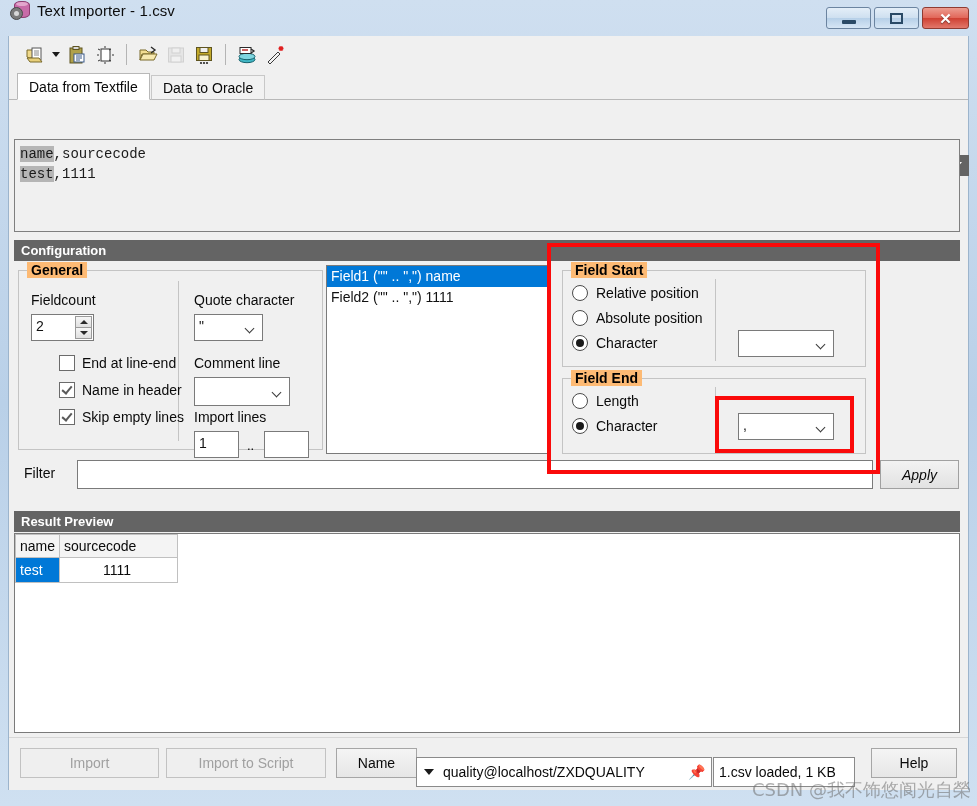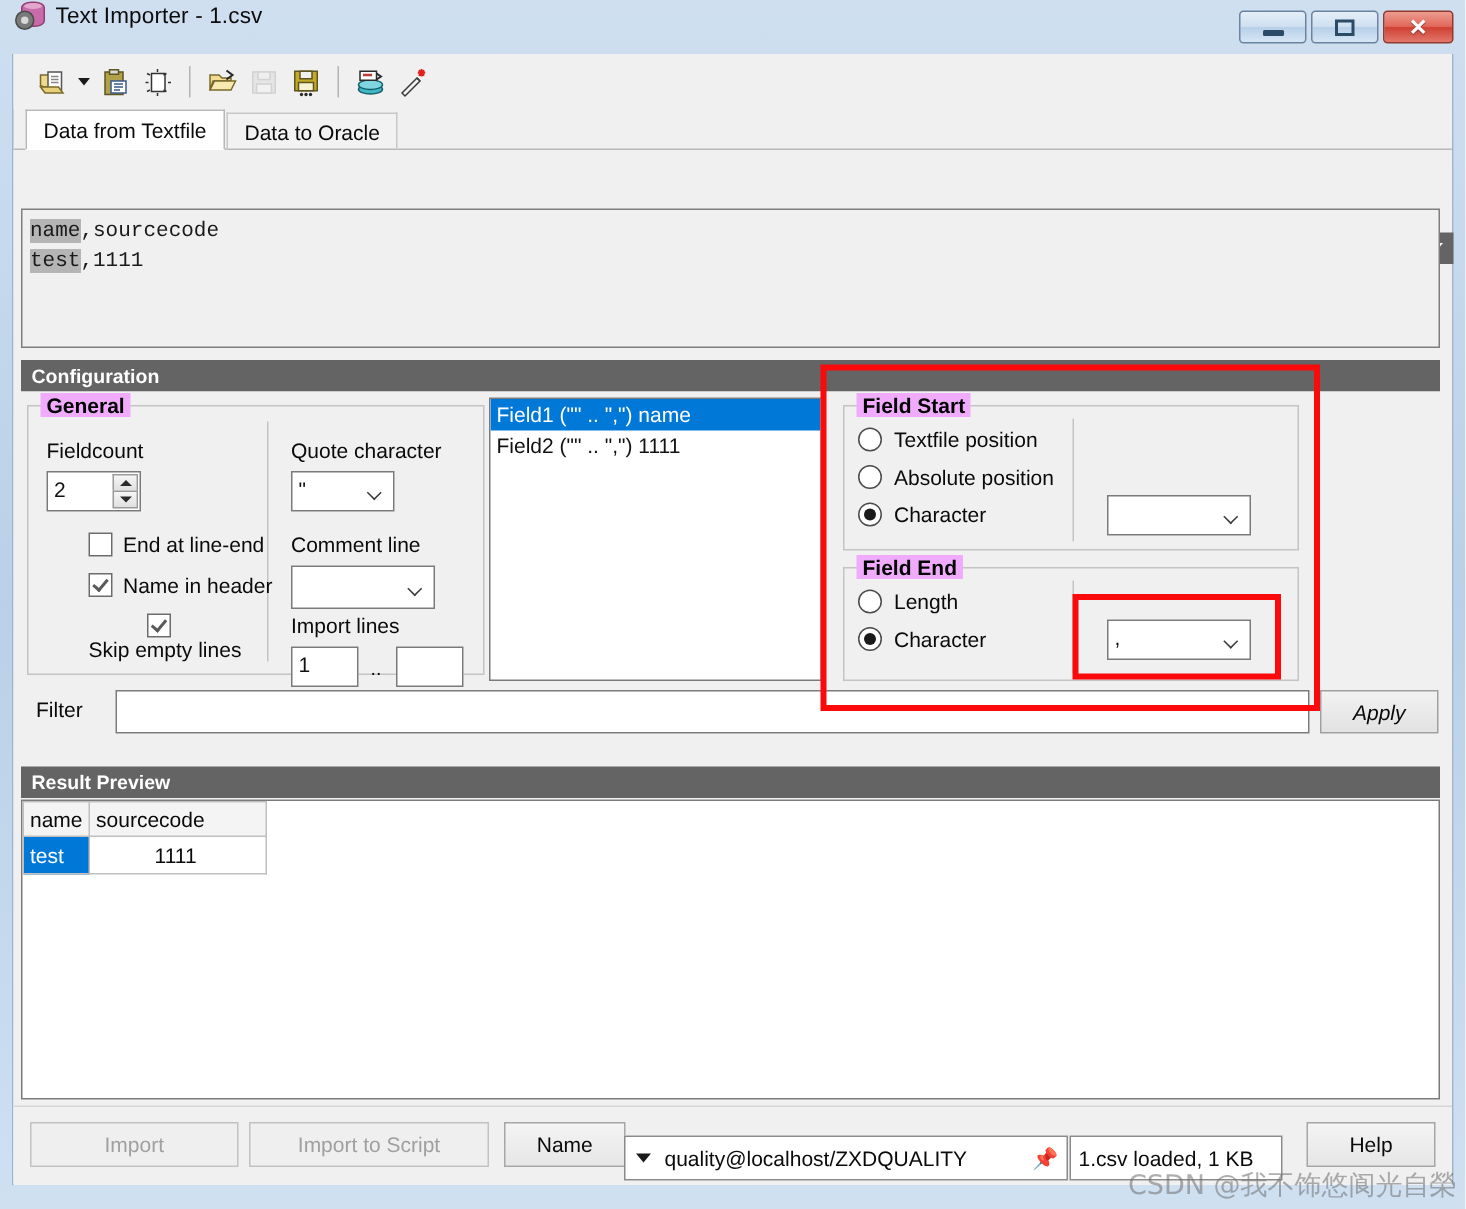--- a/index.html
+++ b/index.html
@@ -271,21 +271,21 @@
     box-sizing: border-box;
   }
   .fieldset {
     position: absolute;
     border: 1px solid #c4c4c4;
     box-sizing: border-box;
   }
   .fs-legend {
     position: absolute;
     top: -9px; left: 8px;
-    background: #f0abfc;
+    background: #fdba74;
     padding: 0 4px;
     font-size: 14px;
     font-weight: bold;
     color: #000000;
     white-space: nowrap;
   }
   .vdiv {
     position: absolute;
     width: 1px;
     background: #c4c4c4;
@@ -753,21 +753,21 @@
       </div>
 
       <div class="chk" style="left:12px; top:84px;">
         <span class="box"></span>
         <span>End at line-end</span>
       </div>
       <div class="chk on" style="left:12px; top:111px;">
         <span class="box"></span>
         <span>Name in header</span>
       </div>
-      <div class="chk on" style="left:12px; top:138px;flex-direction:column;">
+      <div class="chk on" style="left:12px; top:138px;">
         <span class="box"></span>
         <span>Skip empty lines</span>
       </div>
 
       <div class="lbl" style="left:175px; top:21px;">Quote character</div>
       <div class="combo" style="left:175px; top:43px; width:69px; height:27px;">
         <span>"</span>
         <span class="chev"></span>
       </div>
 
@@ -791,21 +791,21 @@
   <div class="fieldlist">
     <div class="fl-row sel">Field1  ("" .. ",")  name</div>
     <div class="fl-row">Field2  ("" .. ",")  1111</div>
   </div>
 
   <div class="fieldset" style="left:562px; top:270px; width:304px; height:97px;">
     <div class="fs-legend">Field Start</div>
     <div class="vdiv" style="left:152px; top:8px; height:82px;"></div>
     <div class="rad" style="left:9px; top:14px;">
       <span class="circ"></span>
-      <span>Textfile position</span>
+      <span>Relative position</span>
     </div>
     <div class="rad" style="left:9px; top:39px;">
       <span class="circ"></span>
       <span>Absolute position</span>
     </div>
     <div class="rad on" style="left:9px; top:64px;">
       <span class="circ"></span>
       <span>Character</span>
     </div>
     <div class="combo" style="left:175px; top:59px; width:96px; height:27px;">

